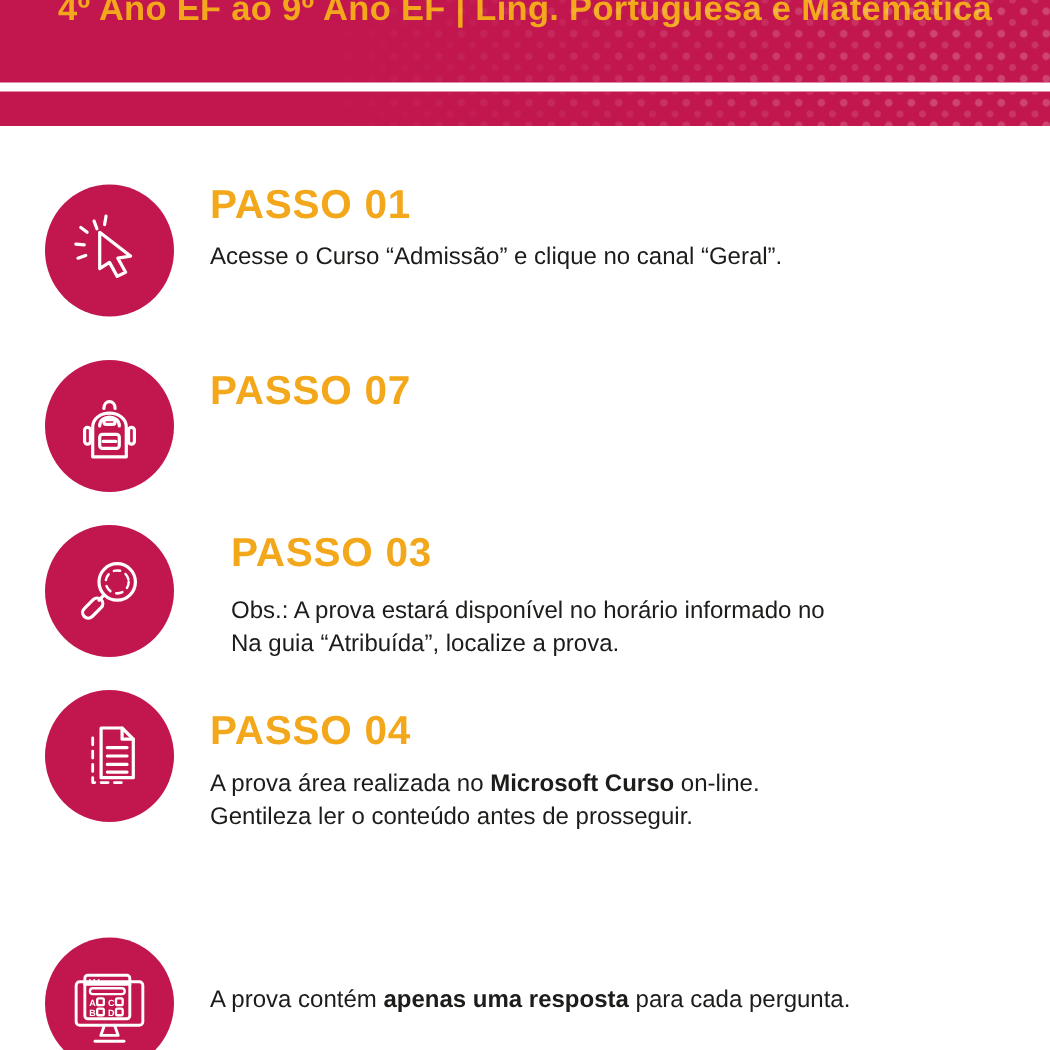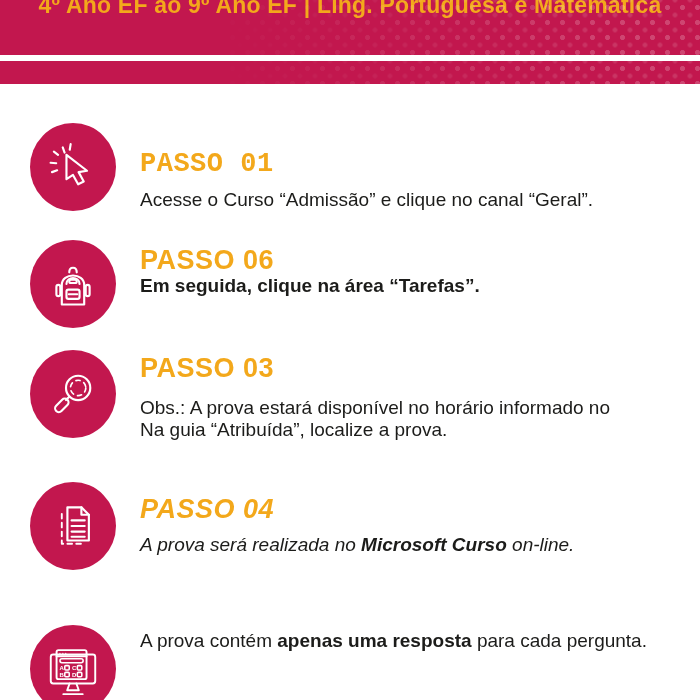--- a/index.html
+++ b/index.html
@@ -21,41 +21,41 @@
     mask-image:linear-gradient(90deg, transparent 30%, #000 88%);
   }
   .header-title{
     position:absolute;top:-6px;left:0;width:100%;text-align:center;
     font-weight:bold;font-size:23px;line-height:1;letter-spacing:0.2px;
     color:#F3A81B;white-space:nowrap;
   }
   .step{position:absolute;left:30px;display:flex;align-items:flex-start;}
   .step-1{top:123px;}
   .step-2{top:240px;}
-  .step-3{top:350px;}
-  .step-4{top:482px;font-style:italic;}
+  .step-3{top:350px;gap:14px;}
+  .step-4{top:460px;}
   .step-5{top:625px;}
   .icon-circle{
     flex:none;width:86px;height:88px;border-radius:50%;background:#C2174E;
     display:flex;align-items:center;justify-content:center;
   }
   .icon-circle svg{display:block;}
   .step-text{margin-left:24px;width:540px;}
   .step-label{
     color:#F3A81B;font-weight:bold;font-size:27px;line-height:27px;letter-spacing:0.5px;
   }
-  .step-body{color:#1C1C1A;font-size:19px;line-height:22px;}
+  .step-body{color:#1C1C1A;font-size:16px;line-height:22px;}
   .line{white-space:nowrap;}
   .seg-b{font-weight:bold;}
   
-  .step-1 .step-label{margin-top:28px;font-family:Liberation Mono, monospace;} .step-1 .step-body{margin-top:11px;}
+  .step-1 .step-label{margin-top:0;} .step-1 .step-body{margin-top:11px;}
   .step-2 .step-label{margin-top:7px;}  .step-2 .step-body{margin-top:1px;}
   .step-3 .step-label{margin-top:5px;}  .step-3 .step-body{margin-top:15px;}
   .step-4 .step-label{margin-top:14px;} .step-4 .step-body{margin-top:11px;}
-  .step-5 .step-label{margin-top:3px;}  .step-5 .step-body{margin-top:5px;}
+  .step-5 .step-label{margin-top:3px;}  .step-5 .step-body{margin-top:31px;}
 </style>
 </head>
 <body>
 
 <div class="page">
 
   <div class="band band-header dots">
     <div class="header-title">4º Ano EF ao 9º Ano EF | Líng. Portuguesa e Matemática</div>
   </div>
 
@@ -87,24 +87,21 @@
         <path d="M26 17.5 C26 11 34 11 34 17.5"></path>
         <path d="M23 30 C23 21.5 37 21.5 37 30"></path>
         <rect x="26" y="25.5" width="8" height="3.4" rx="1.7"></rect>
         <rect x="23" y="36" width="14" height="10" rx="2"></rect>
         <path d="M25.5 41 H34.5"></path>
         <rect x="12.2" y="31" width="4.2" height="12" rx="2.1"></rect>
         <rect x="43.6" y="31" width="4.2" height="12" rx="2.1"></rect>
       </svg>
     </div>
     <div class="step-text">
-      <div class="step-label">PASSO 06</div>
-      <div class="step-body">
-        <div class="line"><span></span><span class="seg-b">Em seguida, clique na área “Tarefas”.</span><span></span></div>
-      </div>
+      <div class="step-label">PASSO 07</div>
     </div>
   </div>
 
   <div class="step step-3">
     <div class="icon-circle">
       <svg width="56" height="56" viewBox="0 0 60 60" fill="none" stroke="#FFFFFF" stroke-width="2.3" stroke-linecap="round" stroke-linejoin="round">
         <circle cx="35.5" cy="23.5" r="13"></circle>
         <circle cx="35.5" cy="23.5" r="8.2" stroke-dasharray="4.5 4.5" stroke-width="1.8"></circle>
         <path d="M26 33 L22.5 36.5"></path>
         <rect x="9.5" y="38.2" width="17" height="8" rx="4" transform="rotate(-45 18 42.2)"></rect>
@@ -127,21 +124,22 @@
         <path d="M39 10 V18 H47"></path>
         <path d="M28.5 24 H42.5"></path>
         <path d="M28.5 30 H42.5"></path>
         <path d="M28.5 36 H42.5"></path>
         <path d="M28.5 41.5 H42.5"></path>
       </svg>
     </div>
     <div class="step-text">
       <div class="step-label">PASSO 04</div>
       <div class="step-body">
-        <div class="line"><span>A prova será realizada no </span><span class="seg-b">Microsoft Curso</span><span> on-line.</span></div>
+        <div class="line"><span>A prova área realizada no </span><span class="seg-b">Microsoft Curso</span><span> on-line.</span></div>
+        <div class="line"><span>Gentileza ler o conteúdo antes de prosseguir.</span><span class="seg-b"></span><span></span></div>
       </div>
     </div>
   </div>
 
   <div class="step step-5">
     <div class="icon-circle">
       <svg width="58" height="58" viewBox="0 0 60 60" fill="none" stroke="#FFFFFF" stroke-width="2" stroke-linecap="round" stroke-linejoin="round">
         <rect x="7" y="15" width="46" height="30" rx="2.5"></rect>
         <rect x="13" y="10.5" width="31" height="30" rx="2"></rect>
         <circle cx="16.5" cy="13.8" r="0.7" fill="#FFFFFF" stroke="none"></circle>

